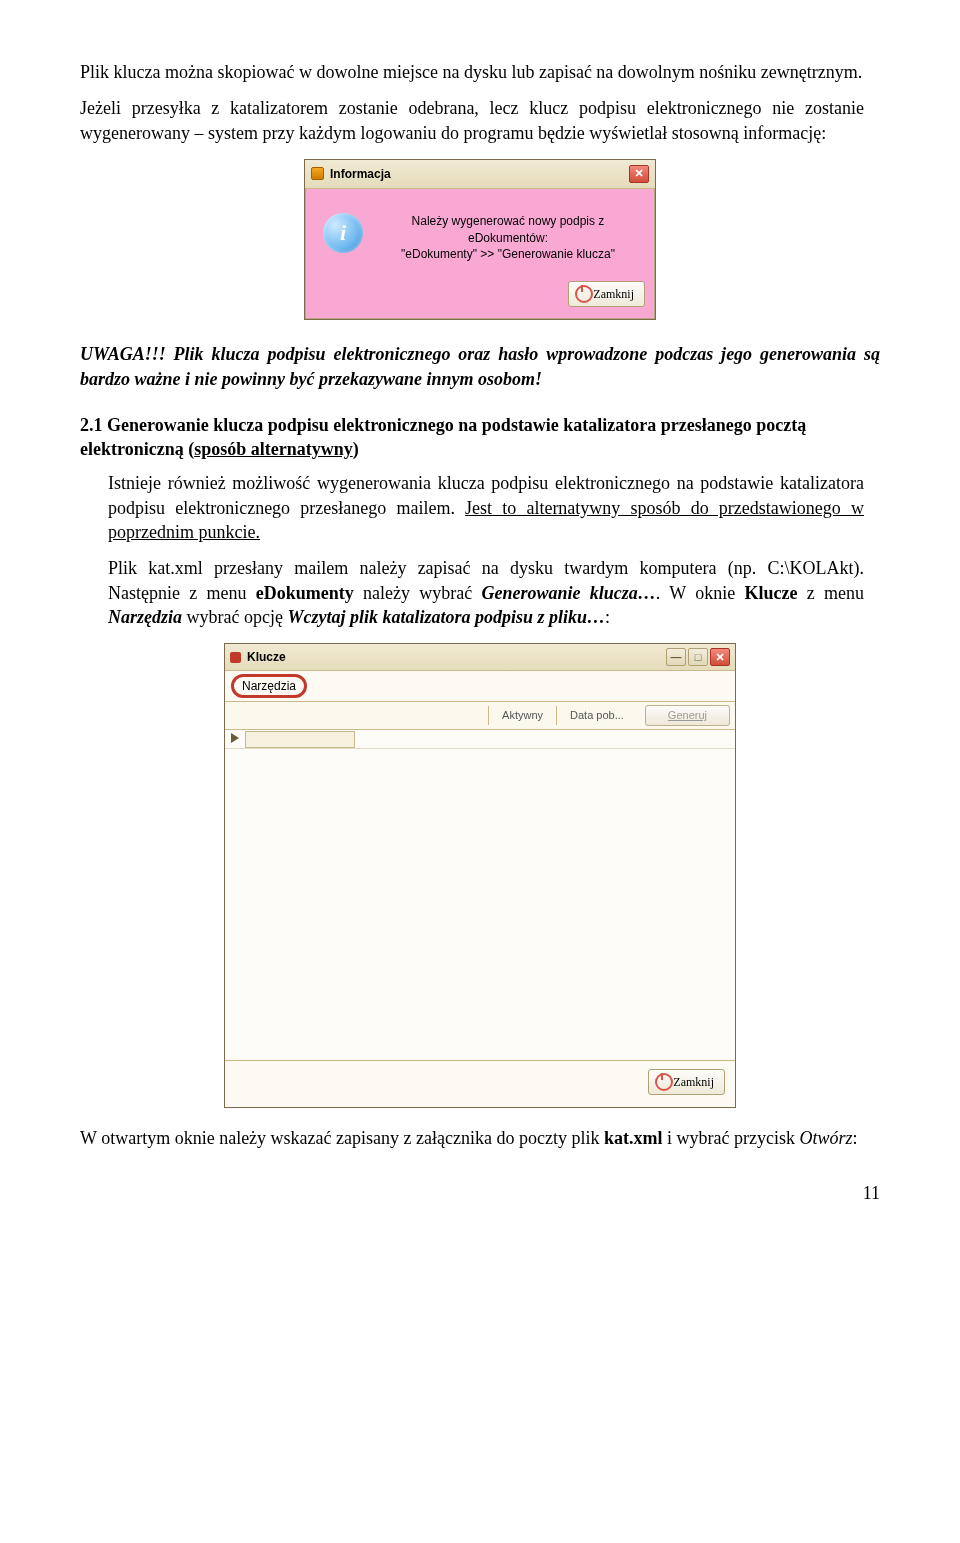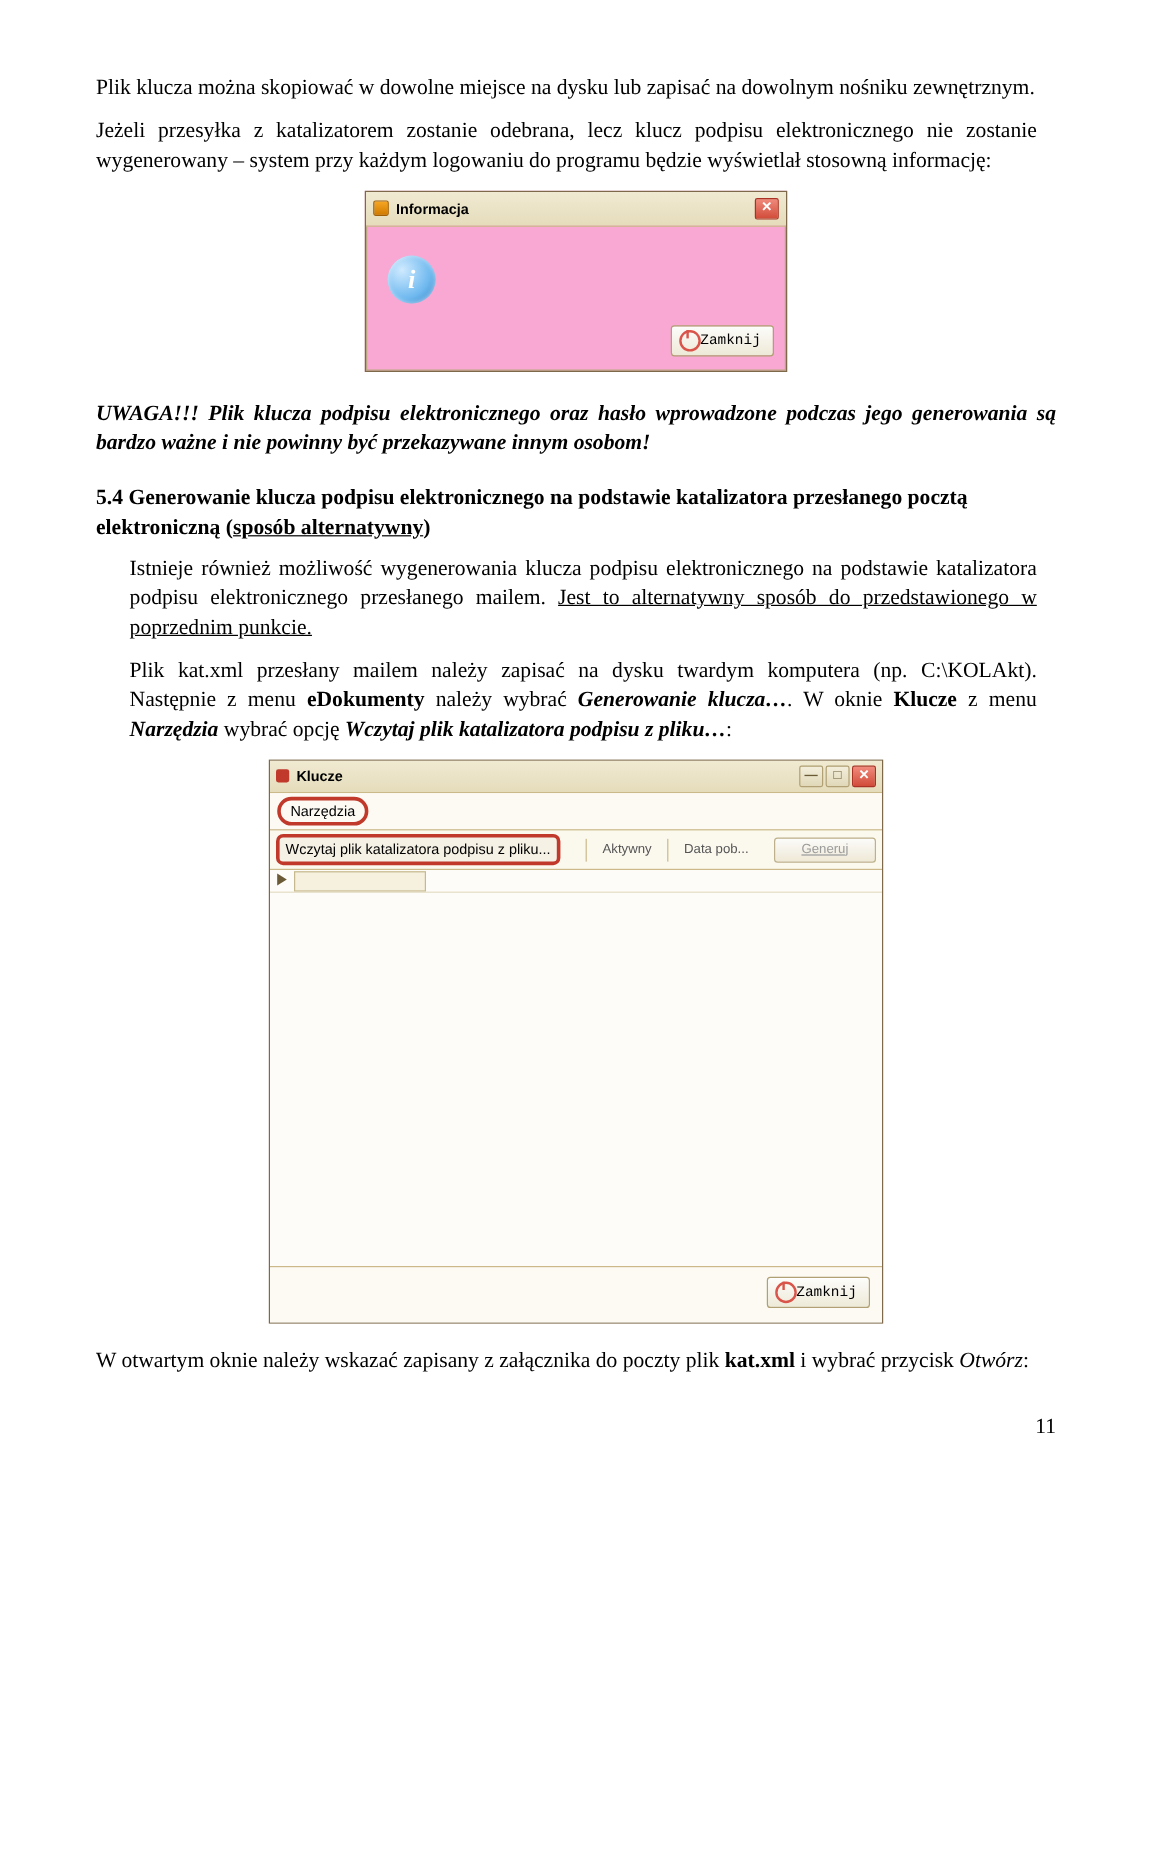--- a/index.html
+++ b/index.html
@@ -65,21 +65,21 @@
     color: #fff; font-family: Georgia, serif; font-size: 22px; font-style: italic; font-weight: bold;
     box-shadow: inset 0 0 4px rgba(255,255,255,0.6);
     flex-shrink: 0;
   }
   .dlg1-msg { text-align: center; flex: 1; line-height: 1.4; }
   .dlg1-footer {
     padding: 8px 10px 12px 10px;
     display: flex; justify-content: flex-end;
   }
   .xp-btn {
-    font-family: Liberation Mono, monospace;
+    font-family: Liberation Serif, serif;
     font-size: 12px;
     padding: 3px 10px 3px 6px;
     background: linear-gradient(#fcfcfa, #eeead8);
     border: 1px solid #b0a073;
     border-radius: 3px;
     display: flex; align-items: center; gap: 0;
     box-shadow: 0 1px 0 #fff inset;
   }
   .pwr-ic {
     width: 14px; height: 14px; border-radius: 50%;
@@ -209,35 +209,40 @@
 <div class="dlg1">
   <div class="dlg1-title">
     <div class="dlg1-title-left">
       <span class="orange-sq"></span>
       <span>Informacja</span>
     </div>
     <div class="close-x">✕</div>
   </div>
   <div class="dlg1-body">
     <div class="info-icon">i</div>
+    <div class="dlg1-msg">
+      <span>Należy wygenerować nowy podpis z</span><br>
+      <span>eDokumentów:</span><br>
+      <span>"eDokumenty" &gt;&gt; "Generowanie klucza"</span>
+    </div>
   </div>
   <div class="dlg1-footer">
     <div class="xp-btn">
       <span class="pwr-ic"></span>
       <span>Zamknij</span>
     </div>
   </div>
 </div>
 
 <p class="warning">
   <span style="font-weight:bold">UWAGA!!! Plik klucza podpisu elektronicznego oraz hasło wprowadzone podczas jego generowania są bardzo ważne i nie powinny być przekazywane innym osobom!</span>
 </p>
 
 <p class="section-title">
-  <span>5.4 </span><span>Generowanie klucza podpisu elektronicznego na podstawie katalizatora przesłanego pocztą elektroniczną (</span><span class="underline-part">sposób alternatywny</span><span>)</span>
+  <span>2.1 </span><span>Generowanie klucza podpisu elektronicznego na podstawie katalizatora przesłanego pocztą elektroniczną (</span><span class="underline-part">sposób alternatywny</span><span>)</span>
 </p>
 
 <p class="para" style="padding-left:28px;">
   <span>Istnieje również możliwość wygenerowania klucza podpisu elektronicznego na podstawie katalizatora podpisu elektronicznego przesłanego mailem. </span><span class="underline-part">Jest to alternatywny sposób do przedstawionego w poprzednim punkcie.</span>
 </p>
 <p class="para" style="padding-left:28px;">
   <span>Plik kat.xml przesłany mailem należy zapisać na dysku twardym komputera (np. C:\KOLAkt). Następnie z menu </span><b>eDokumenty</b><span> należy wybrać </span><b><i>Generowanie klucza…</i></b><span>. W oknie </span><b>Klucze</b><span> z menu </span><b><i>Narzędzia</i></b><span> wybrać opcję </span><b><i>Wczytaj plik katalizatora podpisu z pliku…</i></b><span>:</span>
 </p>
 
 <div class="dlg2">
@@ -251,25 +256,20 @@
       <div class="sq-ic">□</div>
       <div class="close-x">✕</div>
     </div>
   </div>
   <div class="men-row">
     <span class="red-ellipse">
       <span>Narzędzia</span>
     </span>
   </div>
   <div class="grid-head">
-    <div class="grid-head-left">
-      <span class="red-rect">
-        <span>Wczytaj plik katalizatora podpisu z pliku...</span>
-      </span>
-    </div>
     <div class="col" style="margin-left:auto;">Aktywny</div>
     <div class="col">Data pob...</div>
     <div class="gen-btn">Generuj</div>
   </div>
   <div class="grid-body">
     <div class="tri"></div>
     <div class="grid-cell-bar"></div>
     <div class="grid-line"></div>
   </div>
   <div class="dlg2-footer">

